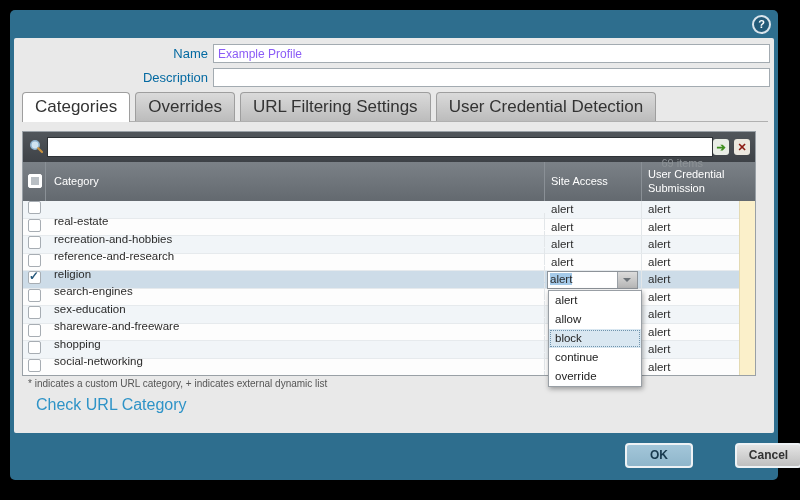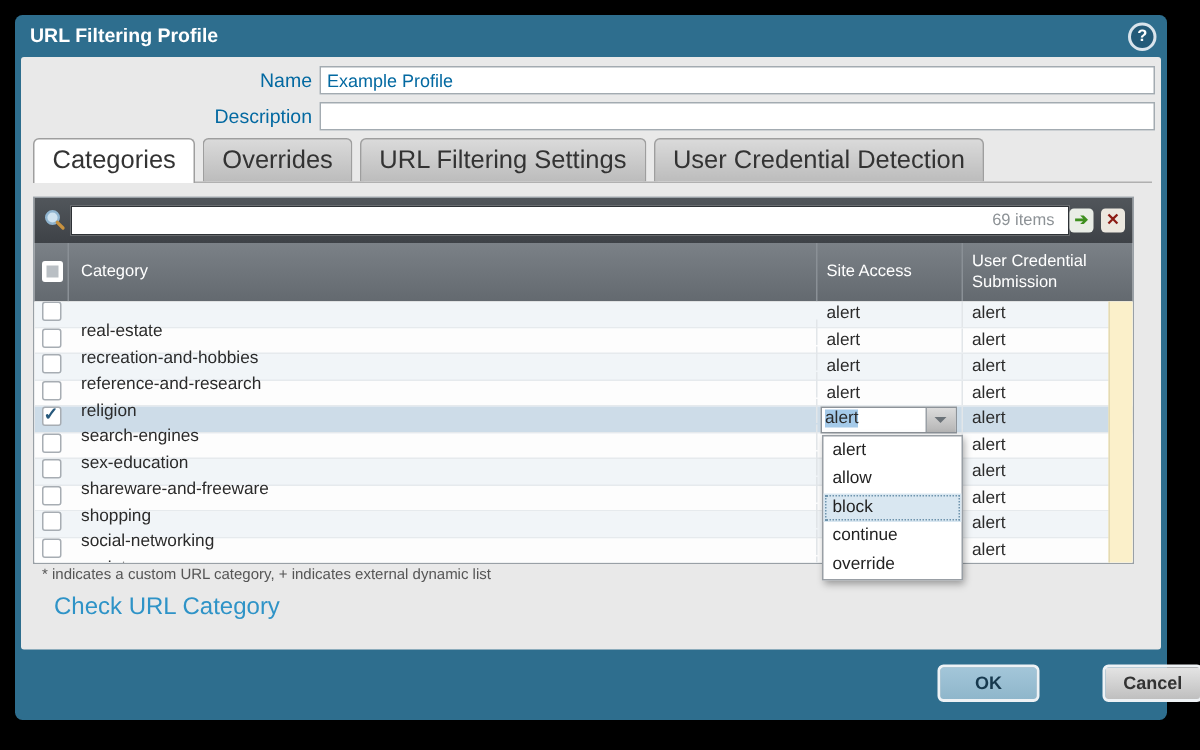--- a/index.html
+++ b/index.html
@@ -14,36 +14,36 @@
   .titlebar{height:28px;line-height:28px;padding-left:10px;color:#fff;
     font-size:13px;font-weight:bold;}
   .help{position:absolute;top:5px;right:7px;width:15px;height:15px;border-radius:50%;
     border:2px solid #d9e4ec;background:#235a78;color:#fff;font-size:11px;font-weight:bold;
     text-align:center;line-height:15px;cursor:pointer;}
   .content{position:absolute;left:4px;right:4px;top:28px;bottom:47px;
     background:#e9e9e9;border-radius:2px;}
   .flabel{position:absolute;width:194px;text-align:right;font-size:13px;color:#0369a1;
     line-height:19px;}
   .finput{position:absolute;left:199px;width:547px;height:17px;border:1px solid #a3abb1;
-    background:#fff;font-size:12px;padding:0 4px;color:#0369a1;
+    background:#fff;font-size:12px;padding:0 4px;color:#8b5cf6;
     font-family:"Liberation Sans",sans-serif;}
   .tab-underline{position:absolute;left:8px;right:6px;top:83px;height:1px;background:#b0b0b0;z-index:1;}
   .tabbar{position:absolute;left:8px;top:54px;right:6px;height:30px;z-index:2;}
   .tab{display:inline-block;box-sizing:border-box;height:29px;line-height:27px;
     padding:0 12px;margin-right:5px;vertical-align:top;
     background:linear-gradient(#dadada,#bcbcbc);border:1px solid #9e9e9e;border-bottom:none;
     border-radius:4px 4px 0 0;font-size:17px;color:#333;cursor:pointer;}
   .tab.active{height:30px;background:#fff;}
   .panel{position:absolute;left:8px;top:93px;width:732px;height:243px;
     border:1px solid #99a0a6;background:#fff;overflow:visible;}
   .searchbar{position:relative;height:30px;background:linear-gradient(#51565b,#3e4247);}
   .search-input{position:absolute;left:24px;top:5px;width:656px;height:16px;
     border:1px solid #2e3236;font-size:11px;padding:1px 4px;color:#333;
     font-family:"Liberation Sans",sans-serif;}
-  .items-count{position:absolute;right:52px;top:9px;font-size:11px;color:#8d9296;z-index:3;}
+  .items-count{position:absolute;right:52px;top:25px;font-size:11px;color:#8d9296;z-index:3;}
   .sq-btn{position:absolute;top:7px;width:16px;height:16px;border-radius:3px;
     text-align:center;line-height:16px;font-size:11px;font-weight:bold;cursor:pointer;}
   .btn-go{right:26px;background:#e9ede6;color:#3e8f1f;}
   .btn-clear{right:5px;background:#ece8df;color:#8b1a12;}
   .thead{display:flex;height:39px;background:linear-gradient(#7b8187,#63696f);
     color:#fff;font-size:11px;}
   .hc{box-sizing:border-box;border-right:1px solid #8a9096;}
   .h-check{width:23px;}
   .h-cat{width:499px;line-height:39px;padding-left:8px;}
   .h-site{width:97px;line-height:39px;padding-left:6px;}
@@ -86,21 +86,20 @@
     border-radius:4px;text-align:center;font-size:12px;font-weight:bold;cursor:pointer;}
   .btn-ok{left:615px;width:64px;background:linear-gradient(#a3c6d9,var(--ok-button));color:#17394e;}
   .btn-cancel{left:708px;width:63px;background:linear-gradient(#e4e4e4,#bfbfbf);color:#333;margin-left:17px;}
   .mag{position:absolute;left:6px;top:7px;}
 </style>
 </head>
 <body>
 
 <div class="dialog">
   <div class="titlebar">
-    <span>URL Filtering Profile</span>
     <span class="help">?</span>
   </div>
 
   <div class="content">
     <div class="flabel" style="left:0;top:6px">Name</div>
     <input class="finput" style="top: 6px;" value="Example Profile">
     <div class="flabel" style="left:0;top:30px">Description</div>
     <input class="finput" style="top: 30px;" value="">
 
     <div class="tab-underline"></div>

